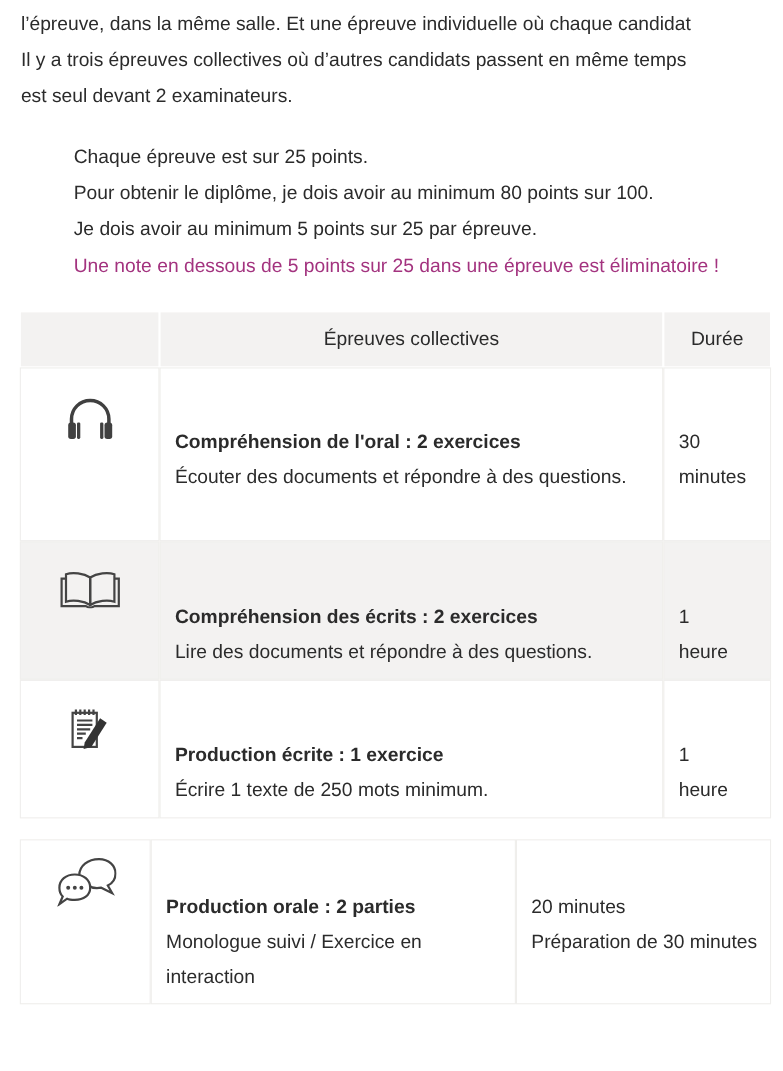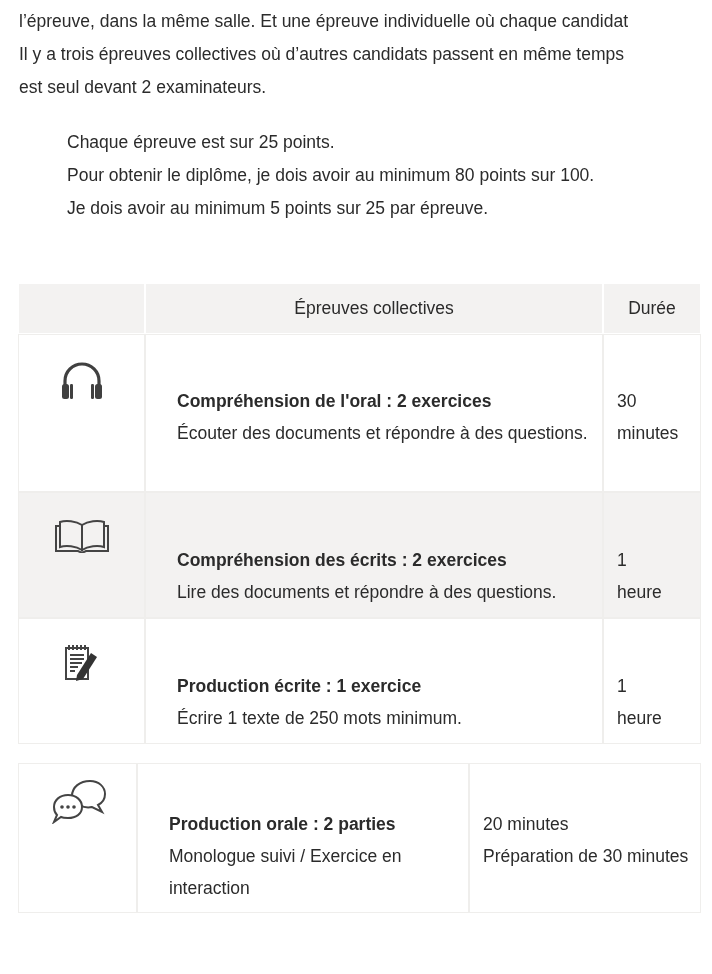--- a/index.html
+++ b/index.html
@@ -14,37 +14,38 @@
   th { background:#f3f2f1; height:49px; text-align:center; vertical-align:middle; font-size:17.5px; color:#2b2b2b; padding:0; }
   td { padding:0; line-height:32px; }
   .t1 { top:282px; width:685px; }
   .t2 { top:762px; width:685px; }
   .icon-cell { text-align:center; }
   .icon-cell svg { display:block; margin:0 auto; }
   .row-alt td { background:#f3f2f1; }
   .row td { background:#ffffff; box-shadow:0 0 0 1px #efeeec; }
   .row-alt td { box-shadow:0 0 0 1px #efeeec; }
   .title { font-weight:bold; display:block; }
-  .txt-cell { padding:0 12px 0 31px; }
+  .txt-cell { padding:0 12px 0 13px; }
   .dur-cell { padding:0 10px 0 13px; }
   .pad-top { display:block; }
 </style>
 </head>
 <body>
 
 <div class="wrap">
   <div class="intro">
     <p>l’épreuve, dans la même salle. Et une épreuve individuelle où chaque candidat</p>
     <p>Il y a trois épreuves collectives où d’autres candidats passent en même temps</p>
     <p>est seul devant 2 examinateurs.</p>
   </div>
   <div class="rules">
     <p>Chaque épreuve est sur 25 points.</p>
     <p>Pour obtenir le diplôme, je dois avoir au minimum 80 points sur 100.</p>
     <p>Je dois avoir au minimum 5 points sur 25 par épreuve.</p>
+    <p class="warn">Une note en dessous de 5 points sur 25 dans une épreuve est éliminatoire !</p>
   </div>
 </div>
 
 <table class="t1">
   <colgroup>
       <col style="width:125px">
       <col style="width:456px">
       <col>
     </colgroup>
   <tbody>

